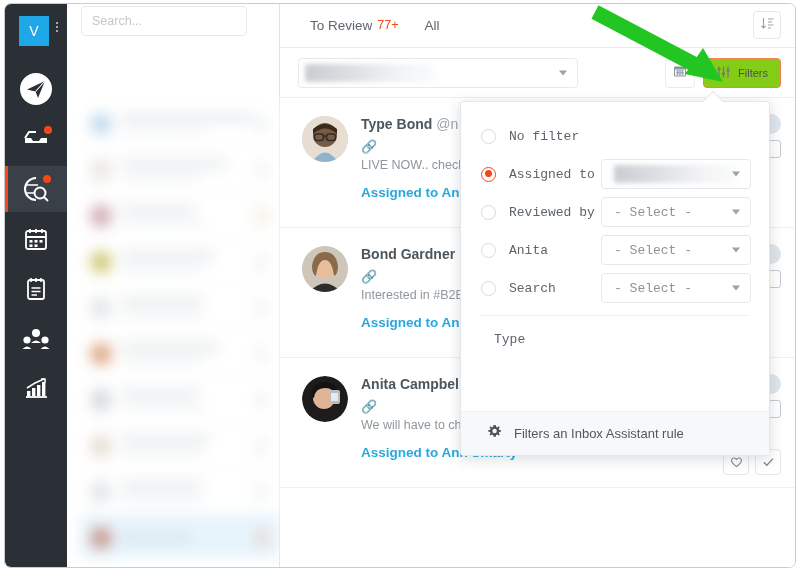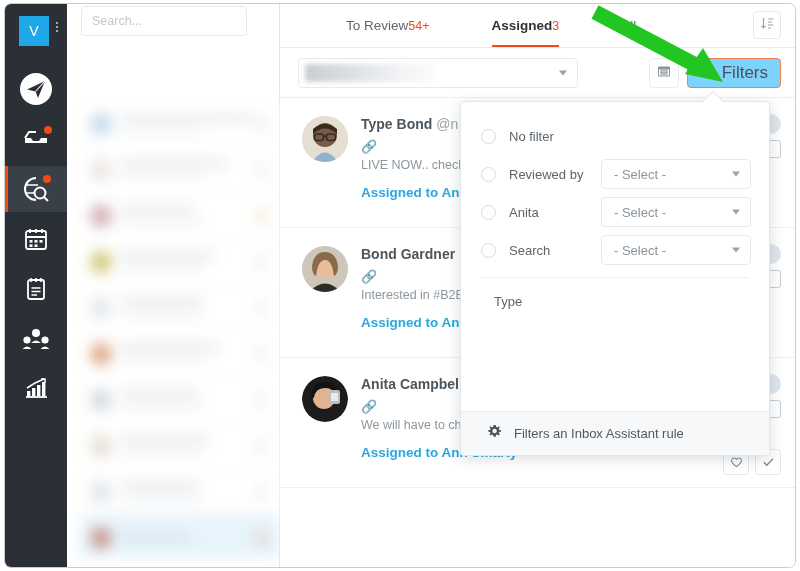--- a/index.html
+++ b/index.html
@@ -119,21 +119,21 @@
     height: 44px;
     border-bottom: 1px solid #e8ebee;
     display: flex; align-items: center;
     padding-left: 30px;
   }
   .tab {
     position: relative;
     font-size: 13.5px; color: #5d666d;
     margin-right: 26px;
     padding: 13px 0 13px 0;
-    display: flex; align-items: flex-end;  margin-left: 36px;
+    display: flex; align-items: flex-start; gap: 5px;
   }
   .tab.active { color: #2d3439; font-weight: bold; }
   .tab.active::after {
     content: ""; position: absolute; left: 0; right: 0; bottom: -1px;
     height: 2.5px; background: #f2491a;
   }
   .tab-count { font-size: 12.5px; color: #f2491a; font-weight: normal; }
   .sort-btn {
     position: absolute; right: 14px; top: 7px;
     width: 28px; height: 28px;
@@ -172,22 +172,22 @@
   .cal-btn {
     width: 30px; height: 30px;
     border: 1px solid #e9ecef; border-radius: 4px;
     display: flex; align-items: center; justify-content: center;
   }
   .filters-btn {
     height: 30px;
     border: 1px solid #f08050; border-radius: 4px;
     display: flex; align-items: center; gap: 7px;
     padding: 0 12px;
-    font-size: 17px; color: #4a5257;
-    background: #7dd3fc;
+    font-size: 11px; color: #4a5257;
+    background: #84cc16;
   }
 
   
   .msg-list { position: relative; }
   .msg {
     position: relative;
     height: 130px;
     border-bottom: 1px solid #edf0f2;
     padding: 18px 0 0 22px;
     display: flex;
@@ -242,21 +242,21 @@
   }
   .fpanel::before {
     content: ""; position: absolute;
     top: -8px; right: 48px;
     width: 15px; height: 15px;
     background: #fff;
     border-left: 1px solid #e4e7ea;
     border-top: 1px solid #e4e7ea;
     transform: rotate(45deg);
   }
-  .f-rows { padding: 15px 0 0 0; }
+  .f-rows { padding: 15px 0 0 0; font-family: Liberation Mono, monospace; }
   .f-row {
     height: 38px;
     display: flex; align-items: center;
     padding: 0 18px 0 20px;
   }
   .radio {
     width: 15px; height: 15px;
     border: 1.6px solid #d6dadd;
     border-radius: 50%;
     flex: none;
@@ -495,25 +495,21 @@
             <div class="pl-right" style="background:#e2d2cd"></div>
           </div>
     </div>
   </div>
 
   <div class="main">
 
     <div class="tabs-bar">
       <div class="tab">
         <span>To Review</span>
-        <span class="tab-count">54+</span>
-      </div>
-      <div class="tab active">
-        <span>Assigned</span>
-        <span class="tab-count">3</span>
+        <span class="tab-count">77+</span>
       </div>
       <div class="tab">
         <span>All</span>
       </div>
       <div class="sort-btn">
         <span>
           <svg width="15" height="15" viewBox="0 0 15 15">
             <path d="M3.5 2 V12 M1.4 9.8 L3.5 12 L5.6 9.8" stroke="#9aa4ac" stroke-width="1.2" fill="none"></path>
             <path d="M8 3 H13.5 M8 6 H12 M8 9 H13.5 M8 12 H11" stroke="#9aa4ac" stroke-width="1.2"></path>
           </svg>
@@ -646,20 +642,28 @@
 
   <div class="fpanel">
     <div class="f-rows">
 
       <div class="f-row">
         <span class="radio"></span>
         <span class="f-label">No filter</span>
       </div>
 
 
+      <div class="f-row">
+        <span class="radio on"></span>
+        <span class="f-label">Assigned to</span>
+        <span class="f-select">
+          <span class="redact"></span>
+          <span class="caret"></span>
+        </span>
+      </div>
 
       <div class="f-row">
         <span class="radio"></span>
         <span class="f-label">Reviewed by</span>
         <span class="f-select">
           <span>- Select -</span>
           <span class="caret"></span>
         </span>
       </div>
 

